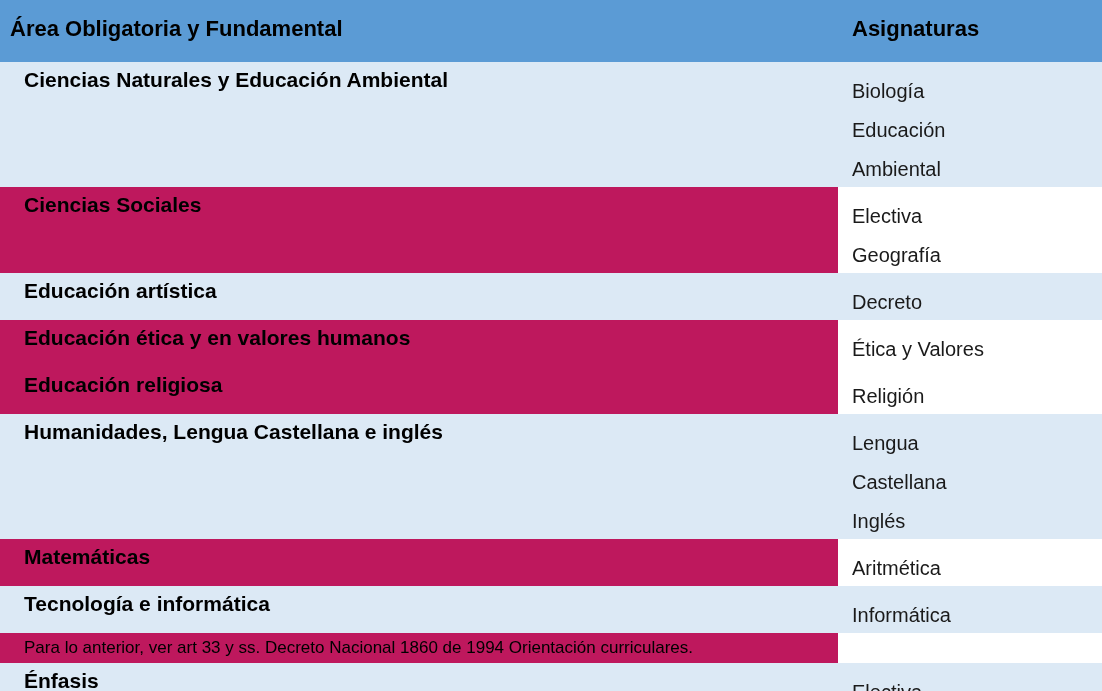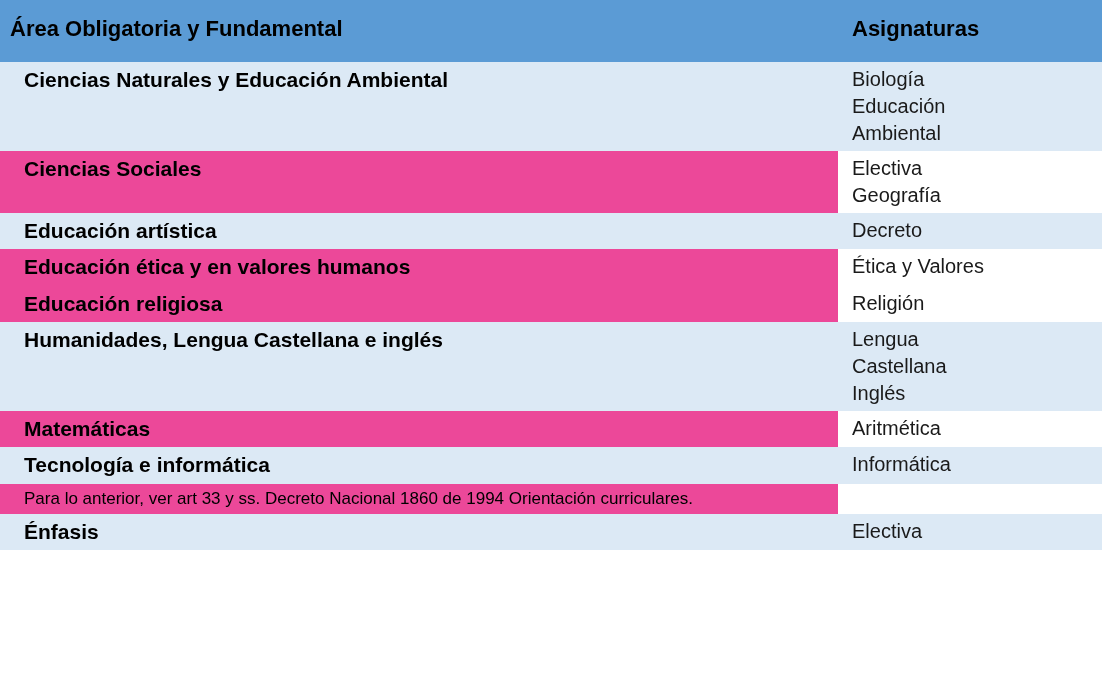--- a/index.html
+++ b/index.html
@@ -55,27 +55,27 @@
   }
   tbody td.subjects {
     font-weight: normal;
     font-size: 20px;
     padding-left: 14px;
     color: #1a1a1a;
   }
 
   
   tbody tr.band-light td { background: #dce9f5; }
-  tbody tr.band-white td { background: #ec4899; }
+  tbody tr.band-white td { background: #be185d; }
 
   
   tbody td.sub-light { background: #dce9f5 !important; }
   tbody td.sub-white { background: #ffffff !important; }
 
-  .subject-line { display: block; white-space: nowrap; }
+  .subject-line { display: block; white-space: nowrap; margin-top: 12px; }
 
   td.note {
     font-weight: normal;
     font-size: 17px;
     text-align: justify;
     text-align-last: left;
     padding-right: 18px;
     line-height: 1.3;
   }
 </style>

